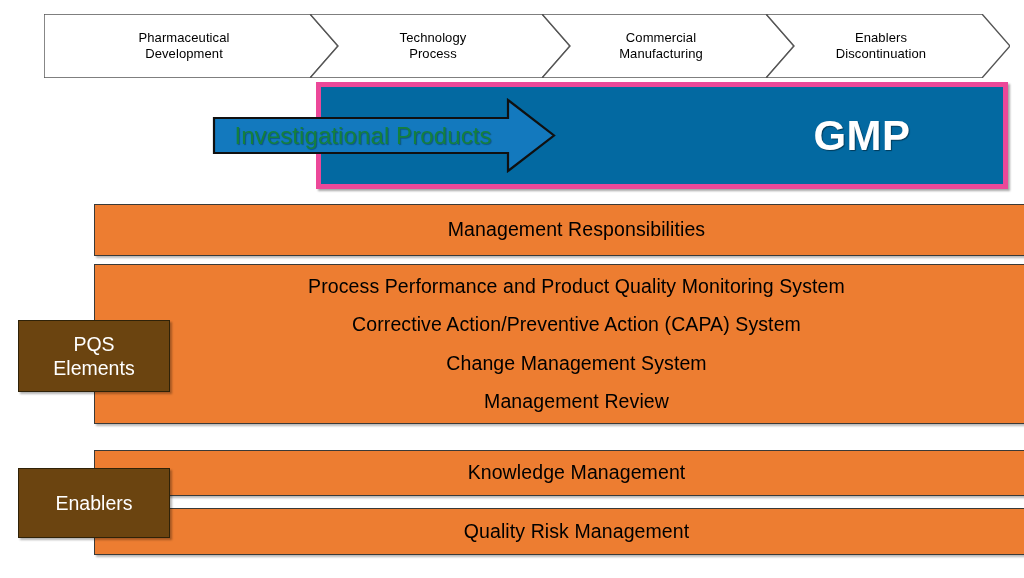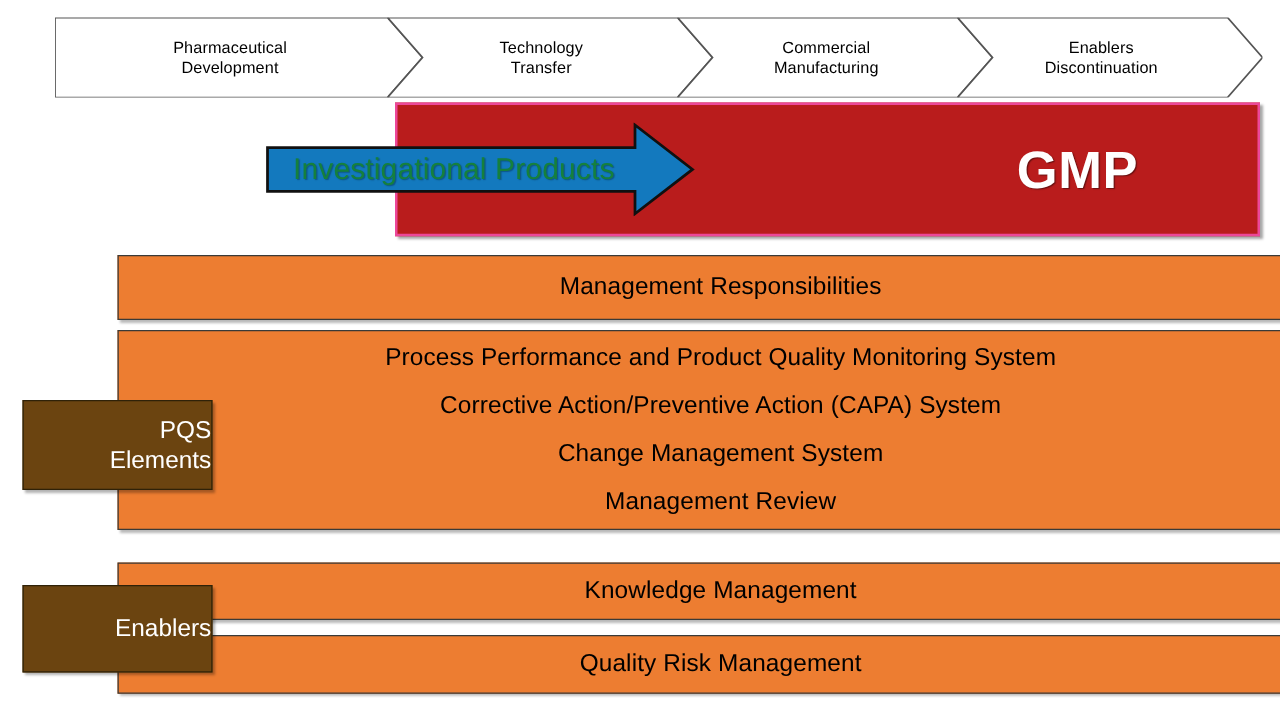--- a/index.html
+++ b/index.html
@@ -58,22 +58,22 @@
     pointer-events: none;
   }
 
   
   .gmp-band {
     position: absolute;
     left: 316px;
     top: 82px;
     width: 692px;
     height: 107px;
-    background: #b91c1c;
-    border: 2px solid #ec4899;
+    background: #0369a1;
+    border: 5px solid #ec4899;
     box-sizing: border-box;
     box-shadow: 2px 2px 2px rgba(0,0,0,0.35);
   }
   .gmp-label {
     position: absolute;
     right: 0;
     left: 400px;
     top: 0;
     bottom: 0;
     display: flex;
@@ -149,21 +149,21 @@
   
   .side-label {
     position: absolute;
     left: 18px;
     background: #6B4410;
     border: 1.5px solid #2f2208;
     box-sizing: border-box;
     box-shadow: 2px 2px 2px rgba(0,0,0,0.3);
     display: flex;
     flex-direction: column;
-    align-items: flex-end;
+    align-items: center;
     justify-content: center;
     color: #ffffff;
     font-size: 19.5px;
     line-height: 1.25;
     text-align: center;
     z-index: 5;
   }
   #side-pqs      { top: 320px; width: 152px; height: 72px; }
   #side-enablers { top: 468px; width: 152px; height: 70px; }
 </style>
@@ -183,21 +183,21 @@
         <span>Development</span>
       </div>
     </div>
 
     <div class="chevron" id="chev-1" style="left:266px; width:260px;">
       <svg class="chev-svg" viewBox="0 0 260 64" preserveAspectRatio="none">
         <polygon points="0,0 232,0 260,32 232,64 0,64 28,32" fill="#ffffff" stroke="#555555" stroke-width="1.4"></polygon>
       </svg>
       <div class="chev-label">
         <span>Technology</span>
-        <span>Transfer</span>
+        <span>Process</span>
       </div>
     </div>
 
     <div class="chevron" id="chev-2" style="left:498px; width:252px;text-decoration:underline;">
       <svg class="chev-svg" viewBox="0 0 252 64" preserveAspectRatio="none">
         <polygon points="0,0 224,0 252,32 224,64 0,64 28,32" fill="#ffffff" stroke="#555555" stroke-width="1.4"></polygon>
       </svg>
       <div class="chev-label">
         <span>Commercial</span>
         <span>Manufacturing</span>

